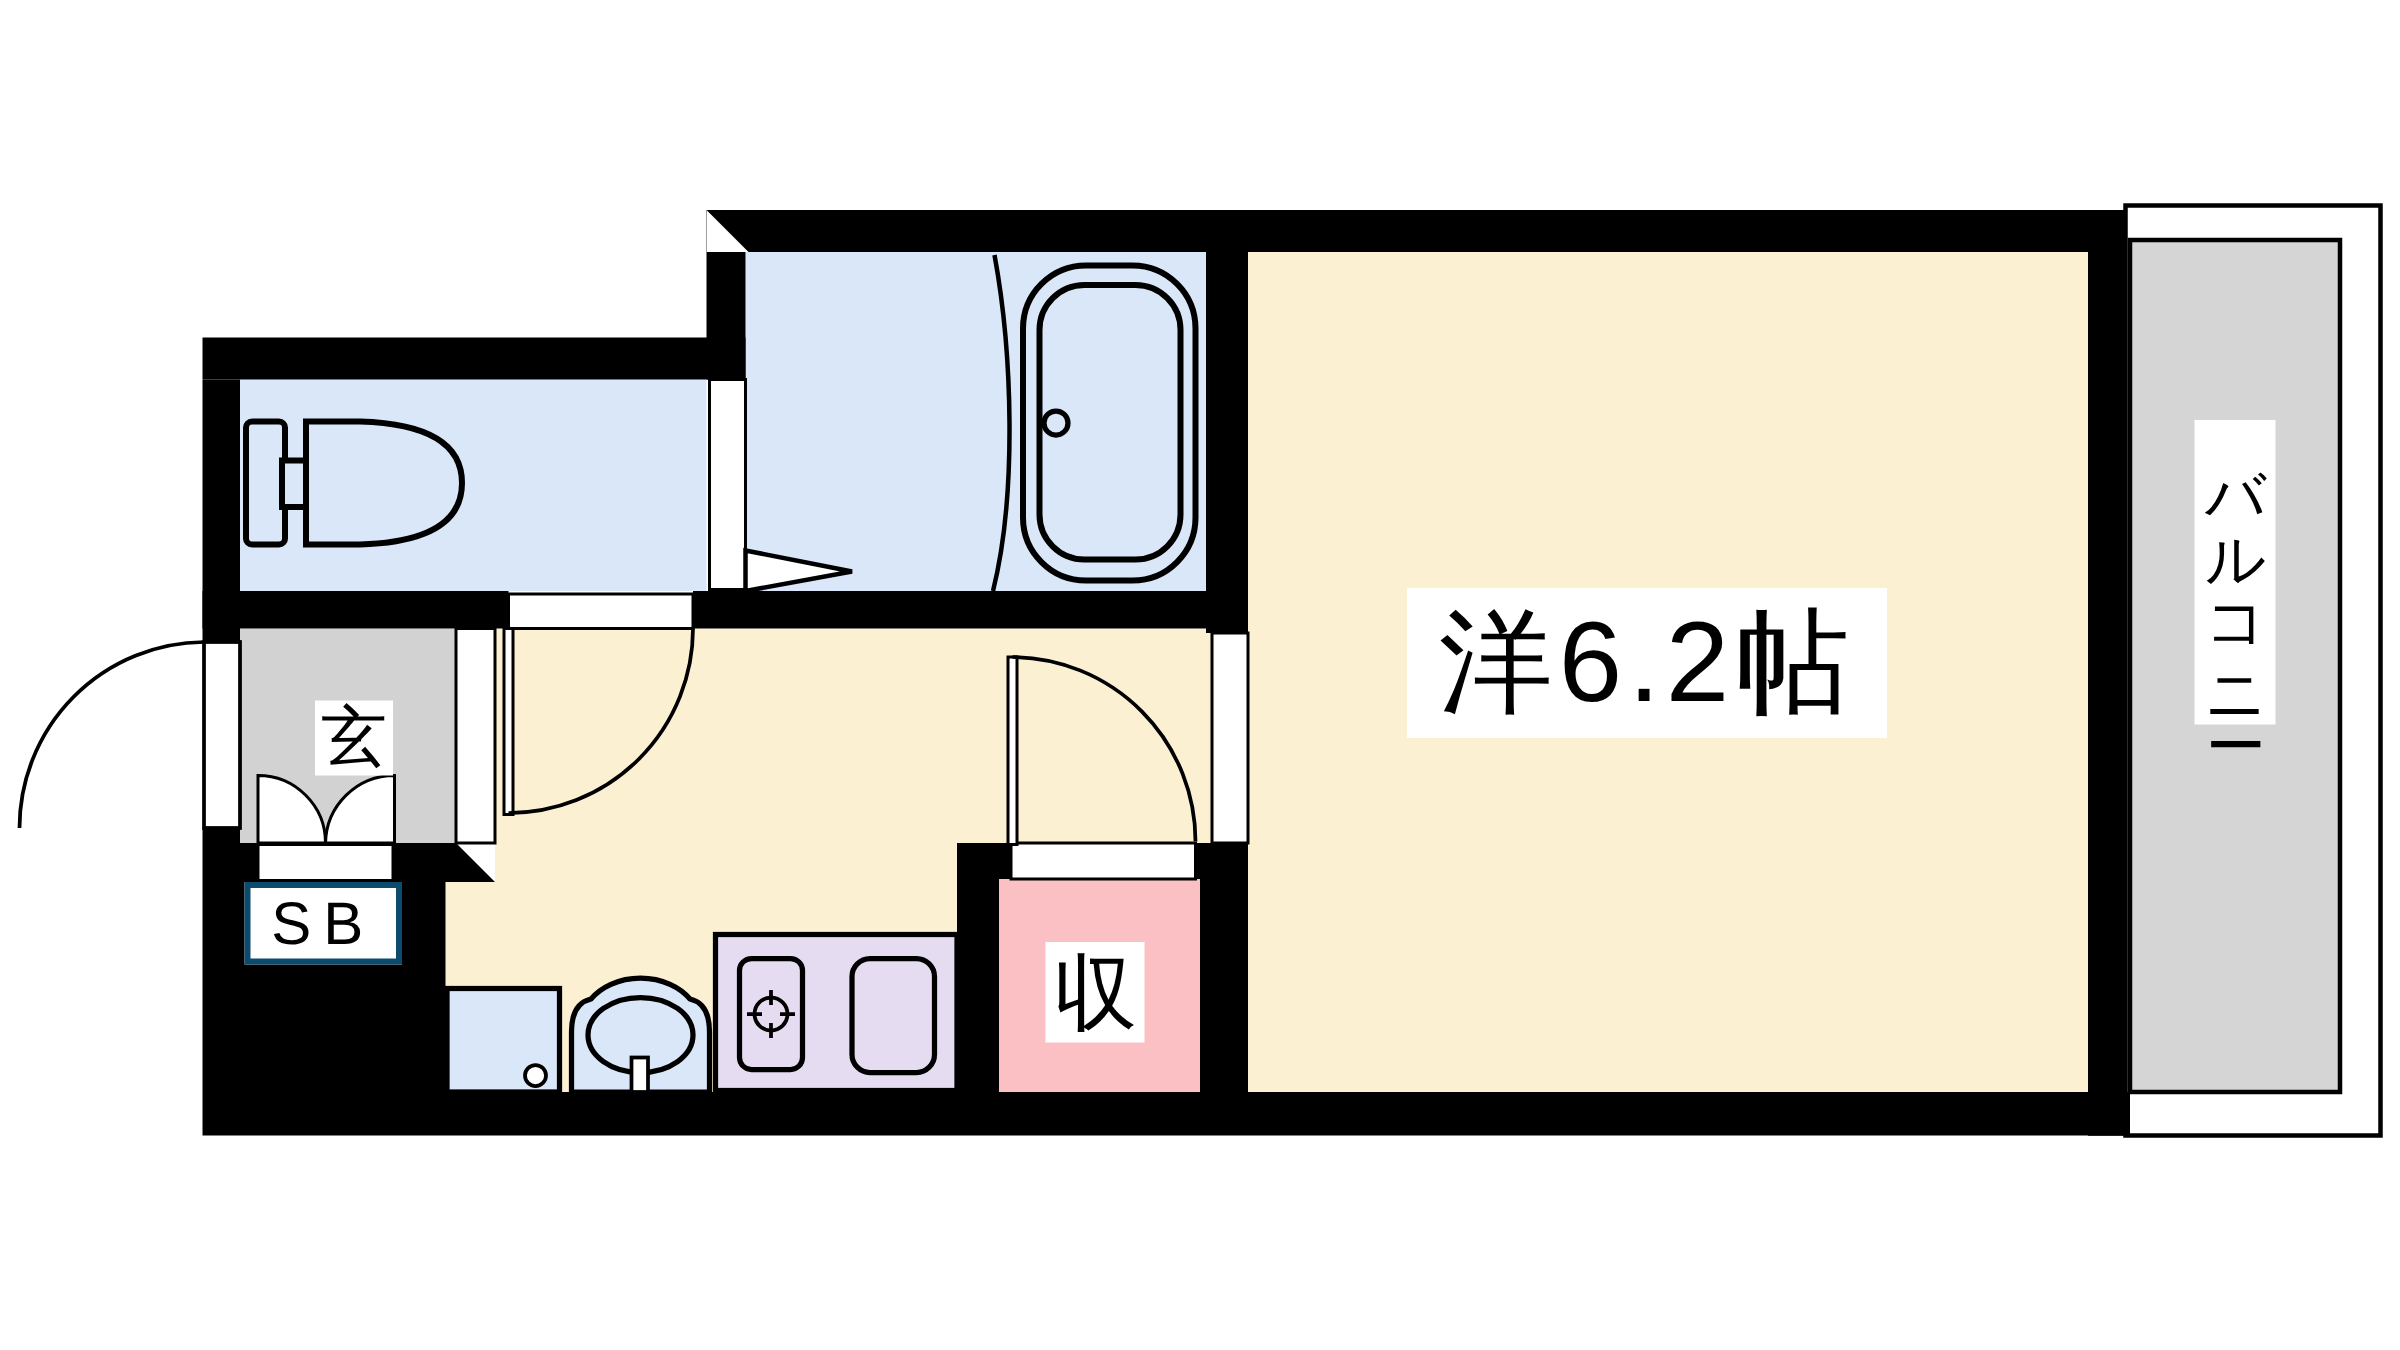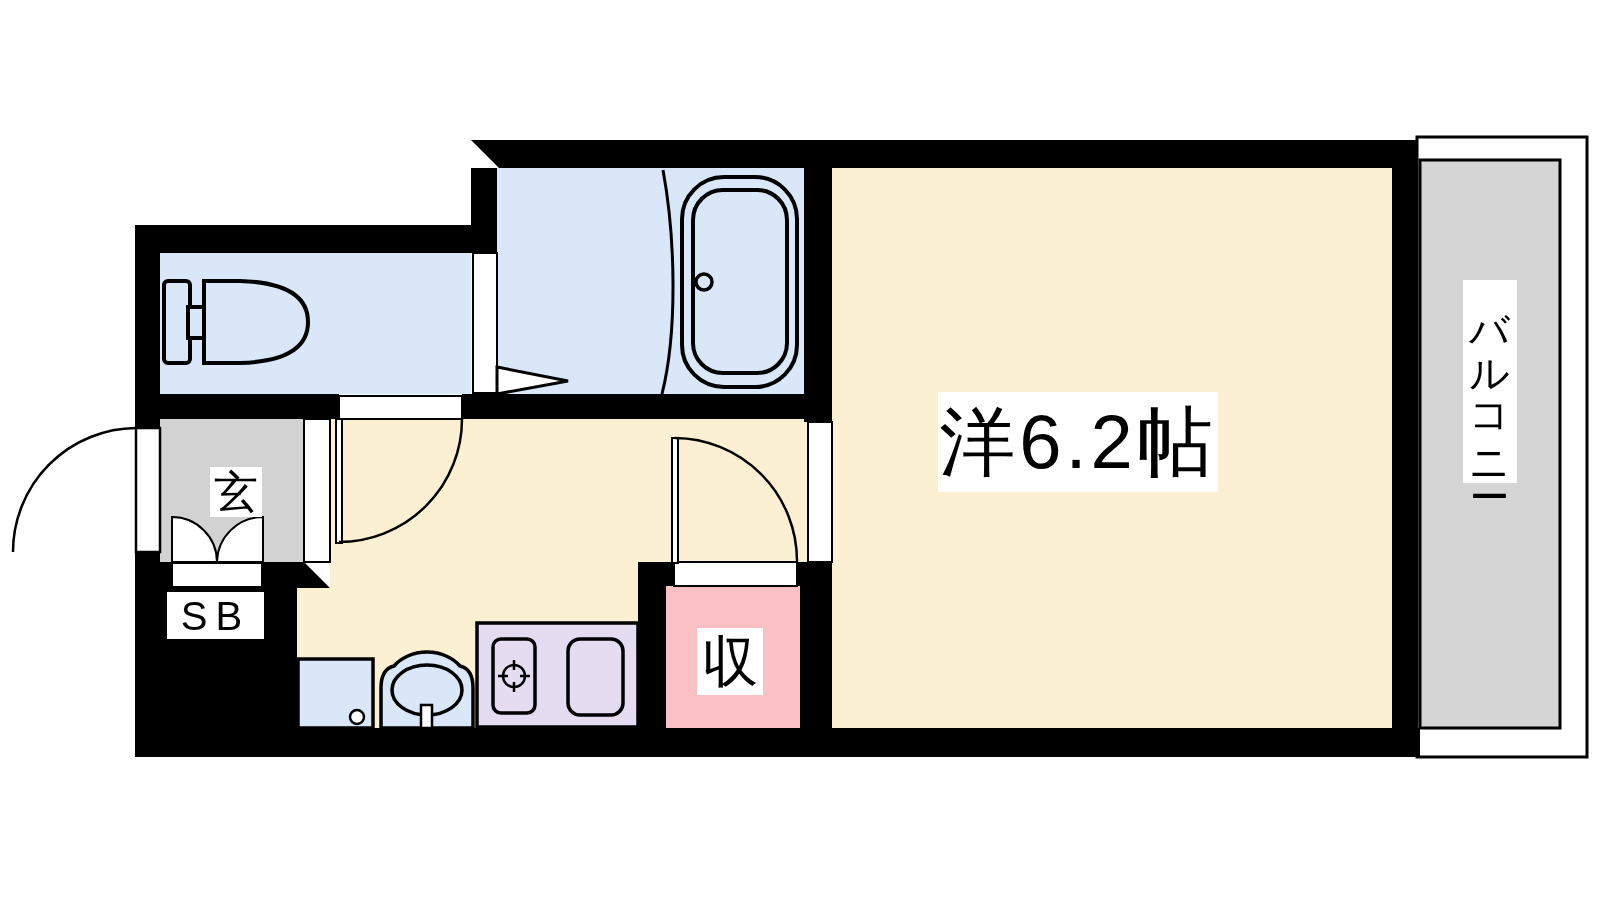--- a/index.html
+++ b/index.html
@@ -1,26 +1,26 @@
 <!DOCTYPE html>
 <html><head>
 <meta charset="utf-8">
 <style>
   html,body{margin:0;padding:0;background:#fff;}
   #canvas{position:relative;width:1600px;height:900px;background:#fff;overflow:hidden;
           font-family:"Liberation Sans","DejaVu Sans",sans-serif;}
   #plan-svg{position:absolute;left:0;top:0;}
   .label{position:absolute;display:flex;align-items:center;justify-content:center;
          background:#fff;color:#000;line-height:1;white-space:pre;}
-  .label-main{left:938px;top:392px;width:280px;height:100px;font-size:76px;letter-spacing:4px;}
+  .label-main{left:938px;top:392px;width:320px;height:100px;font-size:76px;letter-spacing:4px;}
   .label-balcony{left:1463px;top:280px;width:54px;height:203px;font-size:40px;
                  writing-mode:vertical-rl;text-orientation:mixed;letter-spacing:2px;}
   .label-entrance{left:210px;top:467px;width:52px;height:50px;font-size:44px;}
   .label-sb{left:163px;top:588px;width:105px;height:55px;font-size:40px;letter-spacing:8px;
-            border:4px solid #000000;box-sizing:border-box;}
+            border:4px solid #0c4a6e;box-sizing:border-box;}
   .label-closet{left:697px;top:628px;width:66px;height:67px;font-size:56px;}
 </style>
 </head>
 <body>
 
 <div id="canvas">
   <svg id="plan-svg" width="1600" height="900" viewBox="0 0 1600 900">
 
     <rect x="0" y="0" width="1600" height="900" fill="#ffffff"></rect>
 

